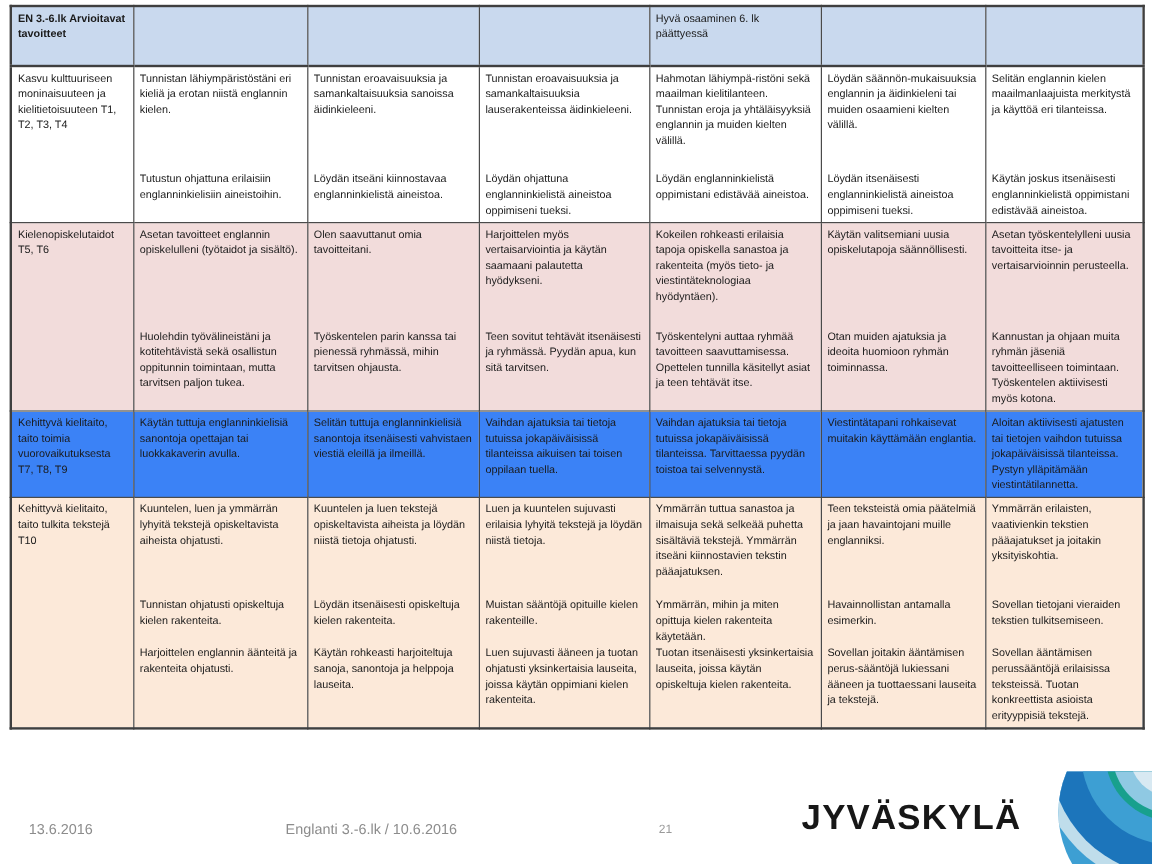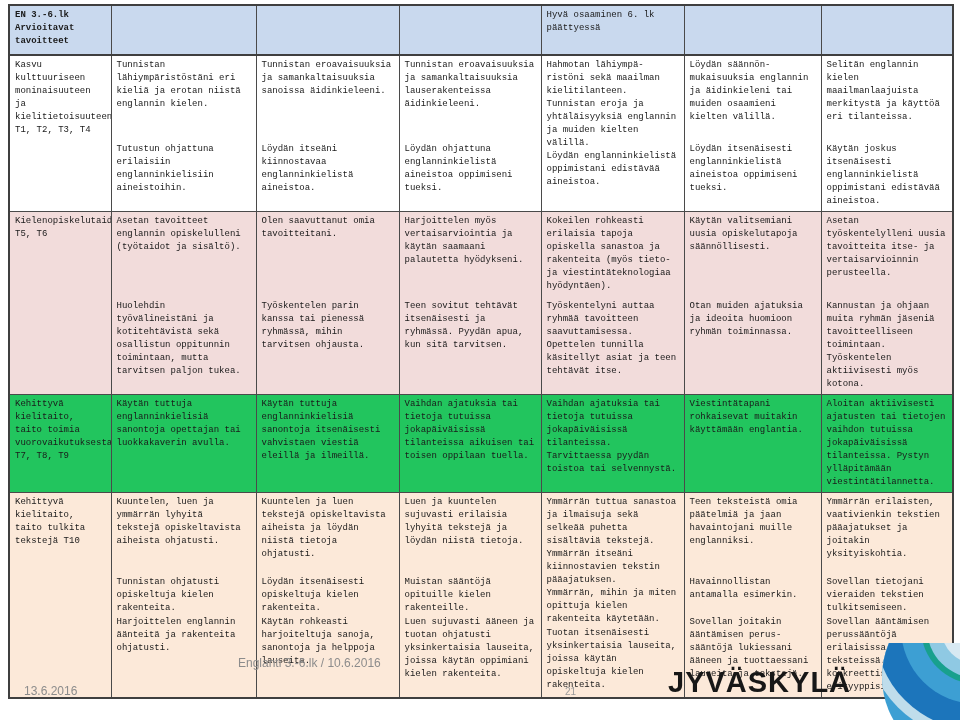--- a/index.html
+++ b/index.html
@@ -14,56 +14,55 @@
   .slide { position: absolute; inset: 0; }
 
   
   .goals-table {
     position: absolute;
     left: 8px; top: 4px;
     width: 944px;
     border-collapse: collapse;
     table-layout: fixed;
     border: 2px solid #3f3f3f;
-    font-family: Liberation Mono, monospace;
   }
   .goals-table td, .goals-table th {
     border: 1px solid #4a4a4a;
     vertical-align: top;
     padding: 3px 5px;
     font-size: 9px;
     line-height: 13px;
     color: #1a1a1a;
     font-weight: normal;
     text-align: left;
     overflow: hidden;
   }
   tr.hdr { height: 50px; }
   tr.hdr th { background: #c9d9ee; border-bottom: 2px solid #3f3f3f; }
   tr.hdr th.c1 { font-weight: bold; }
   tr.row-1 { height: 102px; }
   tr.row-1 td { background: #ffffff; }
   tr.row-2 { height: 124px; }
   tr.row-2 td { background: #f2dcdb; }
   tr.row-3 { height: 72px; }
-  tr.row-3 td { background: #22c55e; }
+  tr.row-3 td { background: #3b82f6; }
   tr.row-4 { height: 180px; }
   tr.row-4 td { background: #fce9d9; }
 
   .cellgrid { display: grid; }
   tr.row-1 .cellgrid { grid-template-rows: minmax(84px, auto) auto; }
   tr.row-2 .cellgrid { grid-template-rows: minmax(85px, auto) auto; }
   tr.row-4 .cellgrid { grid-template-rows: minmax(80px, auto) minmax(40px, auto) auto; }
   .cellgrid p, td p { margin: 0; }
 
   
   .footer-text { position: absolute; color: #8c8c8c; font-size: 12px; }
   .f-date  { left: 24px;  top: 684px; }
-  .f-title { left: 238px; top: 656px; }
-  .f-page  { left: 565px; top: 686px; font-size: 10px; color: #9a9a9a; }
+  .f-title { left: 238px; top: 684px; }
+  .f-page  { left: 549px; top: 686px; font-size: 10px; color: #9a9a9a; }
 
   .logo-text {
     position: absolute;
     left: 668px; top: 666px;
     font-size: 29px;
     font-weight: bold;
     letter-spacing: 1px;
     color: #171717;
   }
   .logo-swirl { position: absolute; left: 872px; top: 643px; }
@@ -176,21 +175,21 @@
 
     <tr class="row-3">
       <td>Kehittyvä kielitaito, taito toimia vuorovaikutuksesta T7, T8, T9</td>
       <td>
             <div class="cellgrid">
               <p>Käytän tuttuja englanninkielisiä sanontoja opettajan tai luokkakaverin avulla.</p>
             </div>
           </td>
       <td>
             <div class="cellgrid">
-              <p>Käytän tuttuja englanninkielisiä sanontoja itsenäisesti vahvistaen viestiä eleillä ja ilmeillä.</p>
+              <p>Selitän tuttuja englanninkielisiä sanontoja itsenäisesti vahvistaen viestiä eleillä ja ilmeillä.</p>
             </div>
           </td>
       <td>
             <div class="cellgrid">
               <p>Vaihdan ajatuksia tai tietoja tutuissa jokapäiväisissä tilanteissa aikuisen tai toisen oppilaan tuella.</p>
             </div>
           </td>
       <td>
             <div class="cellgrid">
               <p>Vaihdan ajatuksia tai tietoja tutuissa jokapäiväisissä tilanteissa. Tarvittaessa pyydän toistoa tai selvennystä.</p>

